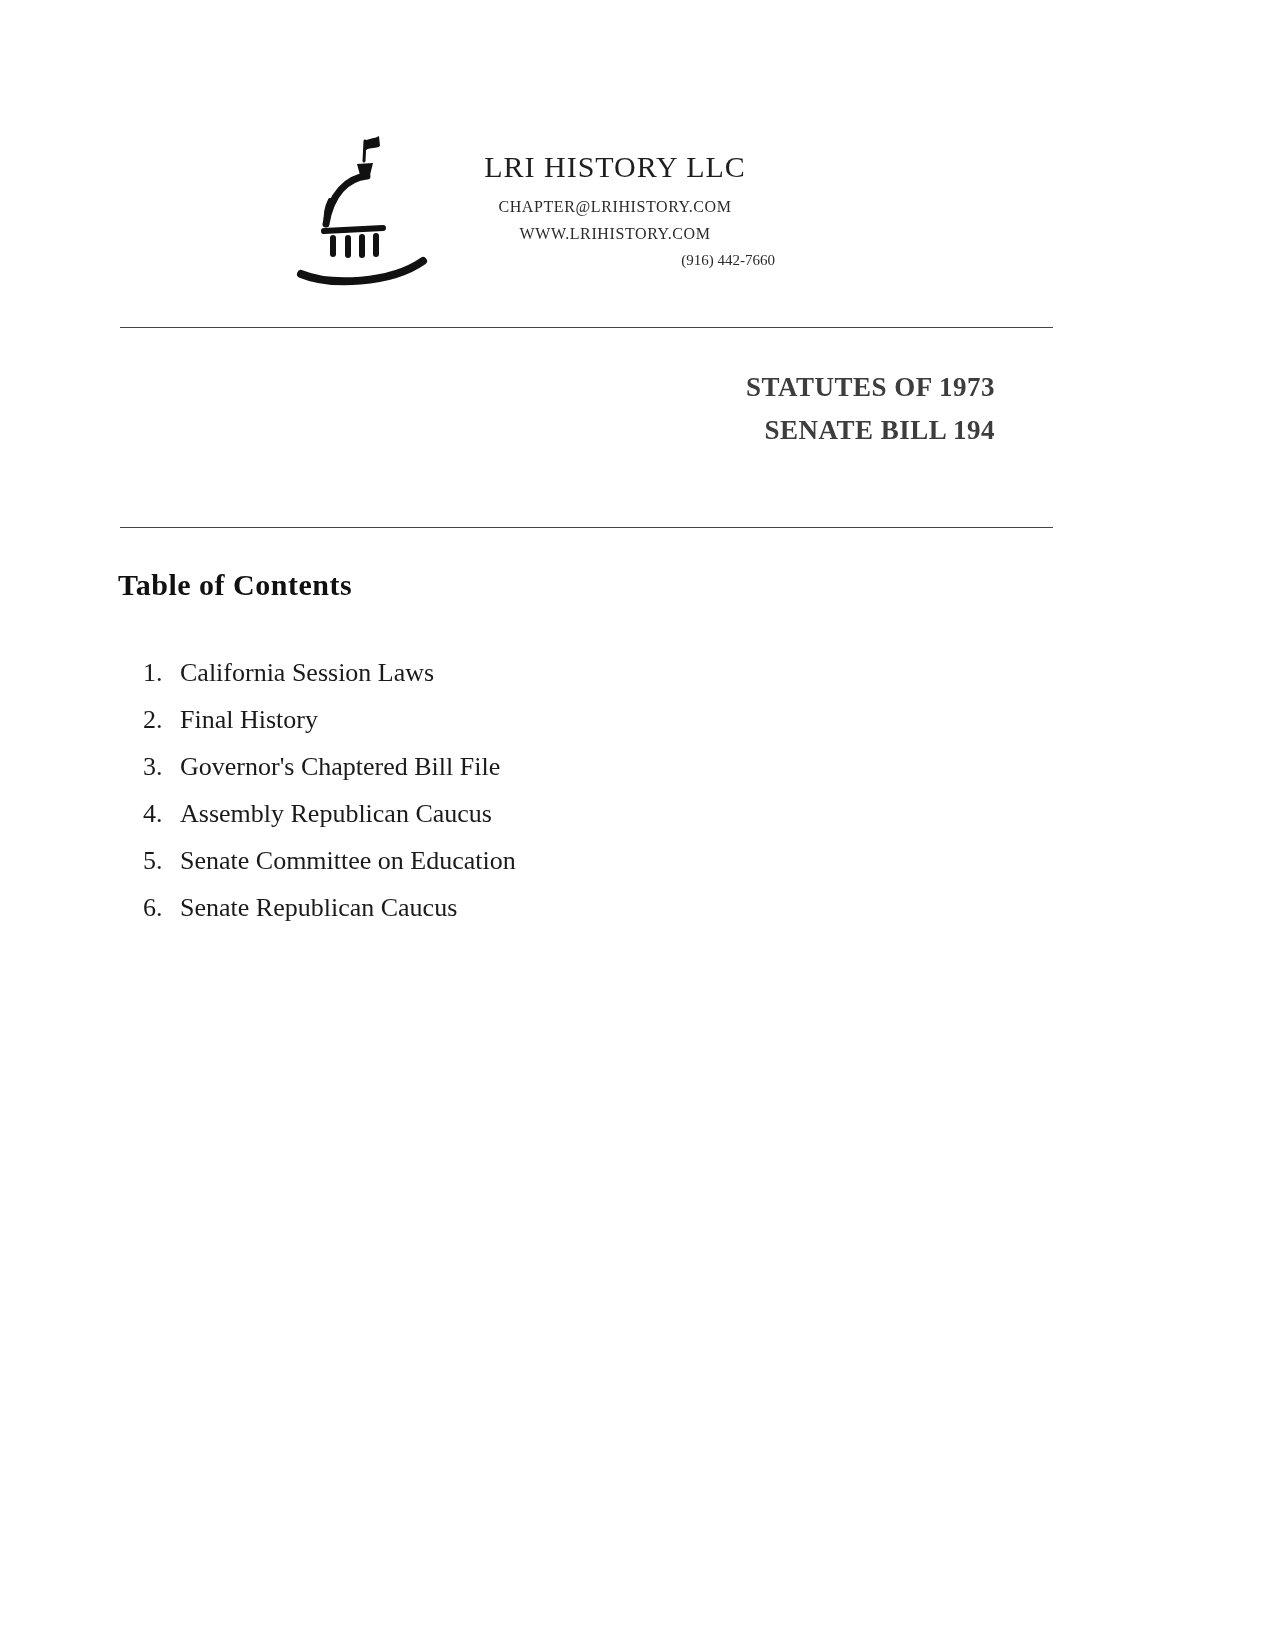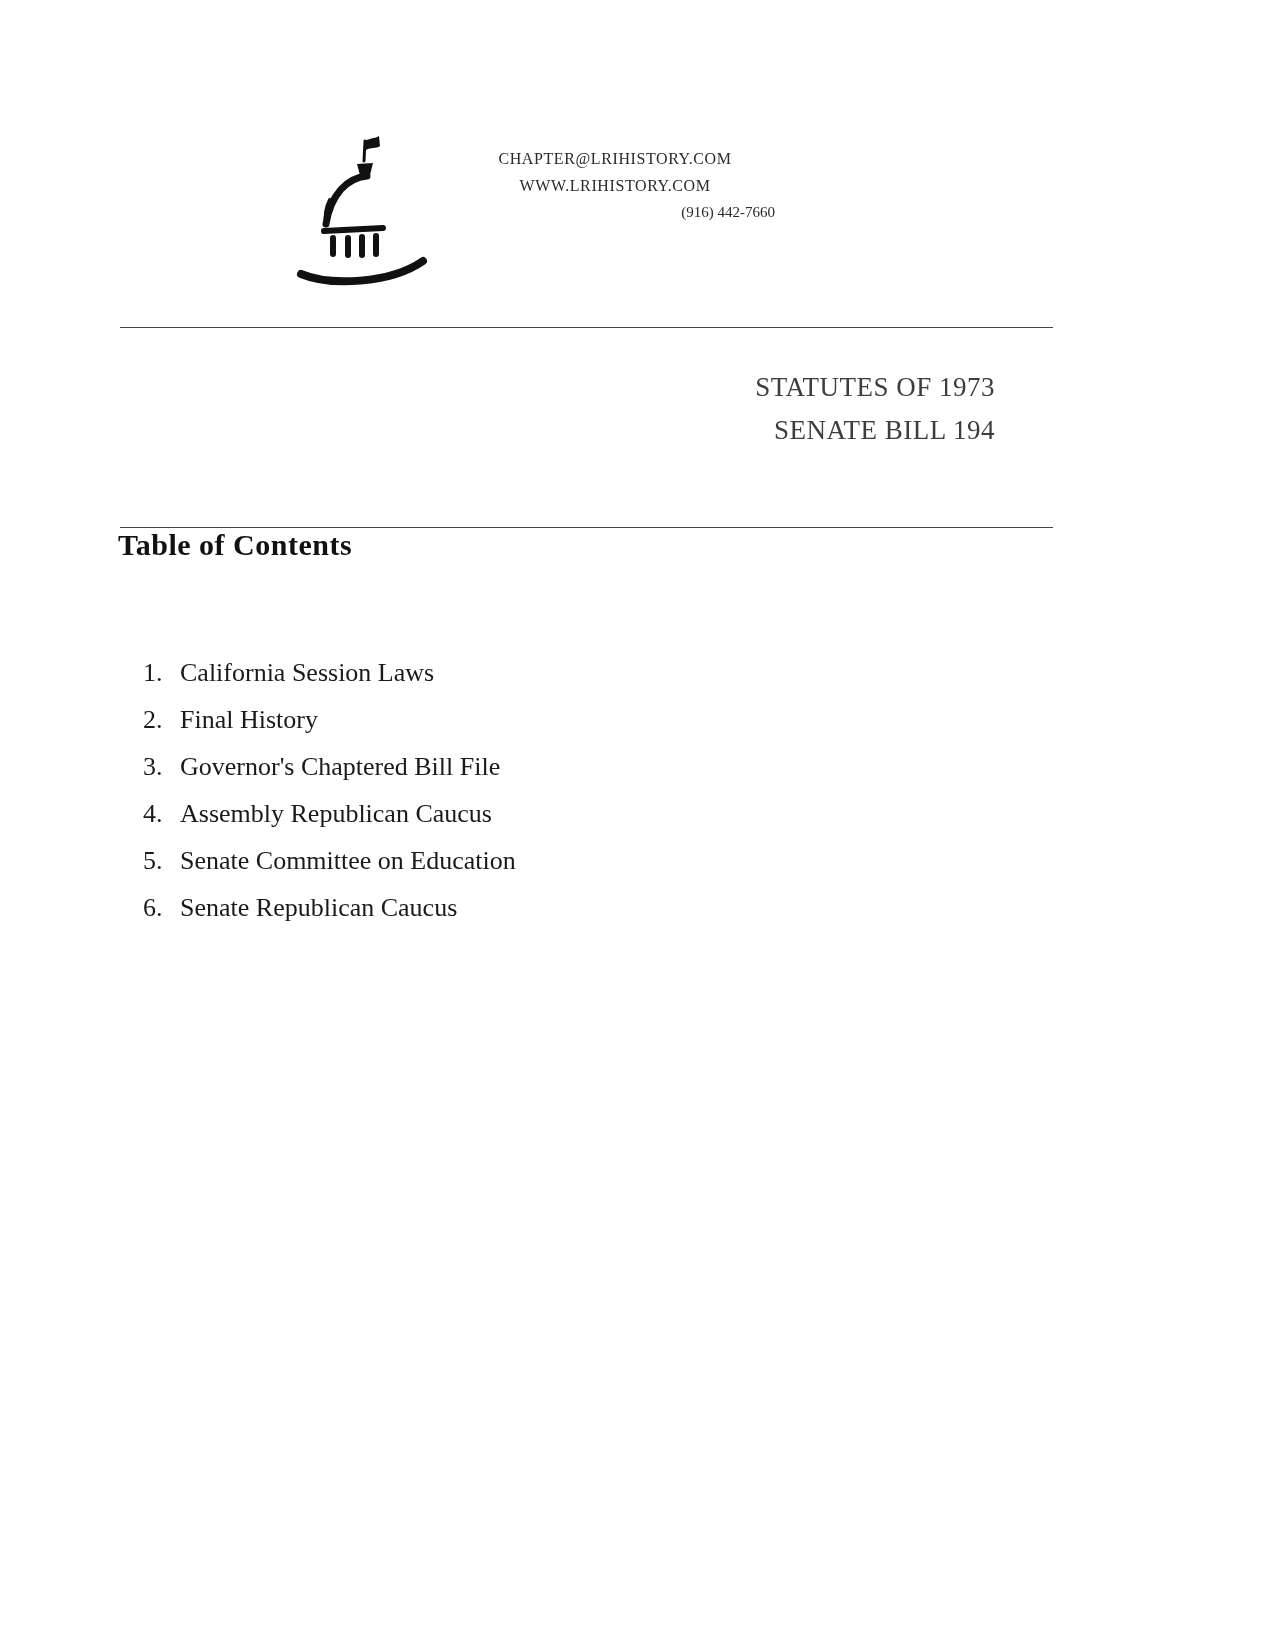--- a/index.html
+++ b/index.html
@@ -69,32 +69,32 @@
   
   .title-block {
     position: absolute;
     top: 366px;
     left: 400px;
     width: 595px;
     text-align: right;
   }
   .title-line {
     font-size: 27px;
-    font-weight: normal;
+    font-weight: bold;
     color: #3d3d3d;
     line-height: 43px;
     letter-spacing: 0.5px;
     white-space: pre;
   }
 
   
   .toc-heading {
     position: absolute;
     left: 118px;
-    top: 528px;
+    top: 568px;
     font-size: 30px;
     font-weight: bold;
     color: #111111;
     letter-spacing: 0.5px;
   }
 
   .toc-list {
     position: absolute;
     left: 143px;
     top: 622px;
@@ -137,20 +137,21 @@
       <path d="M38 110 L 38 126" stroke-width="6"></path>
       <path d="M53 110 L 53 127" stroke-width="6"></path>
       <path d="M67 109 L 67 127" stroke-width="6"></path>
       <path d="M81 108 L 81 126" stroke-width="6"></path>
 
       <path d="M6 146 C 35 158, 95 156, 128 133" stroke-width="8"></path>
     </svg>
   </div>
 
   <div class="company-block">
+    <div class="company-name">LRI HISTORY LLC</div>
     <div class="company-line">CHAPTER@LRIHISTORY.COM</div>
     <div class="company-line">WWW.LRIHISTORY.COM</div>
     <div class="company-phone">(916) 442-7660</div>
   </div>
 
   <div class="rule rule-1"></div>
   <div class="rule rule-2"></div>
 
   <div class="title-block">
     <div class="title-line">STATUTES OF 1973</div>

